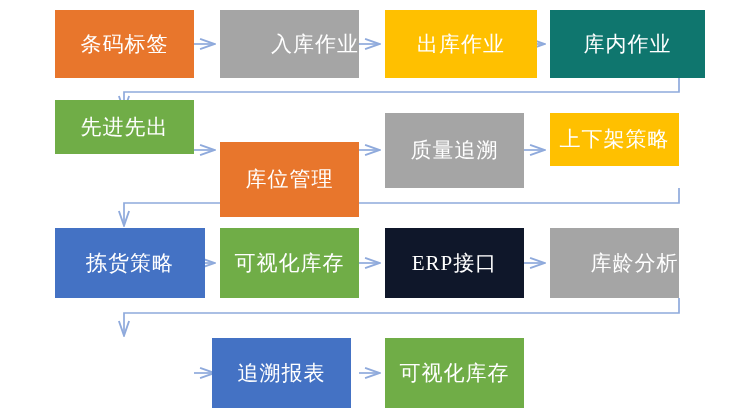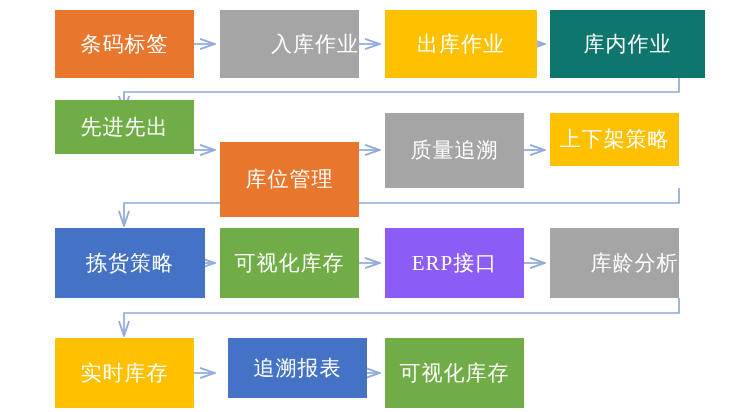--- a/index.html
+++ b/index.html
@@ -115,30 +115,27 @@
   <div class="node-box" style="left:550px; top:113px; width:129px; height:53px; background:#FFC000;">
     <span class="node-label">上下架策略</span>
   </div>
 
   <div class="node-box" style="left:55px; top:228px; width:150px; height:70px; background:#4472C4;">
     <span class="node-label">拣货策略</span>
   </div>
   <div class="node-box" style="left:220px; top:228px; width:139px; height:70px; background:#70AD47;">
     <span class="node-label">可视化库存</span>
   </div>
-  <div class="node-box" style="left:385px; top:228px; width:139px; height:70px; background:#8b5cf6;">
+  <div class="node-box" style="left:385px; top:228px; width:139px; height:70px; background:#0f172a;">
     <span class="node-label">ERP接口</span>
   </div>
   <div class="node-box" style="left:550px; top:228px; width:129px; height:70px; background:#A5A5A5;padding-left:40px;">
     <span class="node-label">库龄分析</span>
   </div>
 
-  <div class="node-box" style="left:55px; top:338px; width:139px; height:70px; background:#FFC000;">
-    <span class="node-label">实时库存</span>
-  </div>
-  <div class="node-box" style="left:228px; top:338px; width:139px; height:60px; background:#4472C4;">
+  <div class="node-box" style="left:212px; top:338px; width:139px; height:70px; background:#4472C4;">
     <span class="node-label">追溯报表</span>
   </div>
   <div class="node-box" style="left:385px; top:338px; width:139px; height:70px; background:#70AD47;justify-content:center;">
     <span class="node-label">可视化库存</span>
   </div>
 
 </div>
 
 </body></html>

